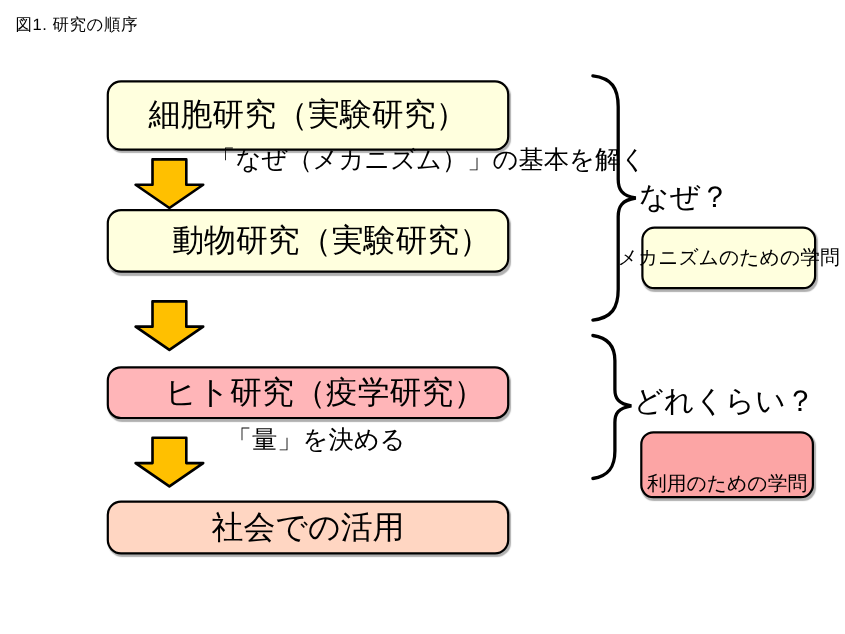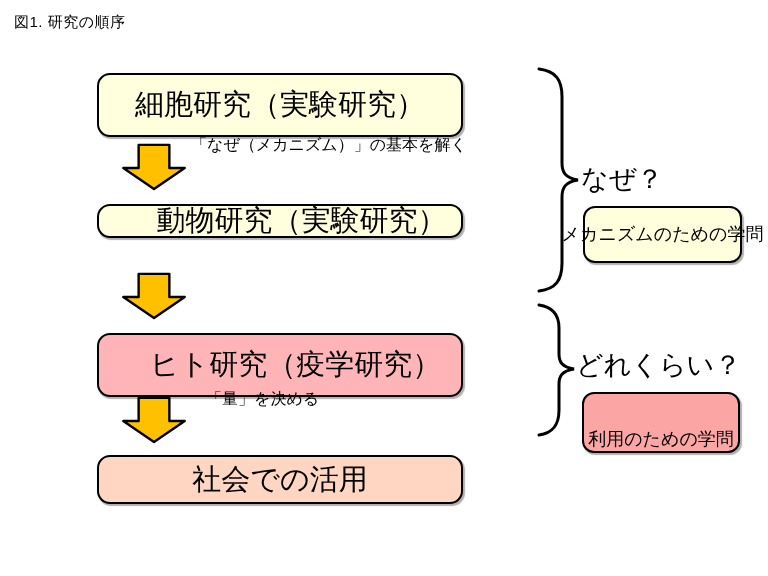--- a/index.html
+++ b/index.html
@@ -32,26 +32,26 @@
     border-radius: 13px;
     box-sizing: border-box;
     display: flex;
     align-items: center;
     justify-content: center;
     font-size: 29px;
     white-space: nowrap;
     box-shadow: 1.5px 2px 1px rgba(80,80,80,0.45);
   }
   #flow-box-0 { top: 73px;  height: 64px; }
-  #flow-box-1 { top: 204px; height: 34px; padding-left: 43px; }
-  #flow-box-2 { top: 333px; height: 64px; padding-left: 31px; }
+  #flow-box-1 { top: 190px; height: 58px; padding-left: 43px; }
+  #flow-box-2 { top: 333px; height: 48px; padding-left: 31px; }
   #flow-box-3 { top: 455px; height: 49px; }
   .step-label {
     position: absolute;
-    font-size: 16px;
+    font-size: 23px;
     line-height: 24px;
     white-space: nowrap;
   }
   #step-label-0 { left: 191px; top: 133px; }
   #step-label-1 { left: 191px; top: 260px; }
   #step-label-2 { left: 206px; top: 387px; }
   .down-arrow {
     position: absolute;
     left: 120px;
     width: 68px;

